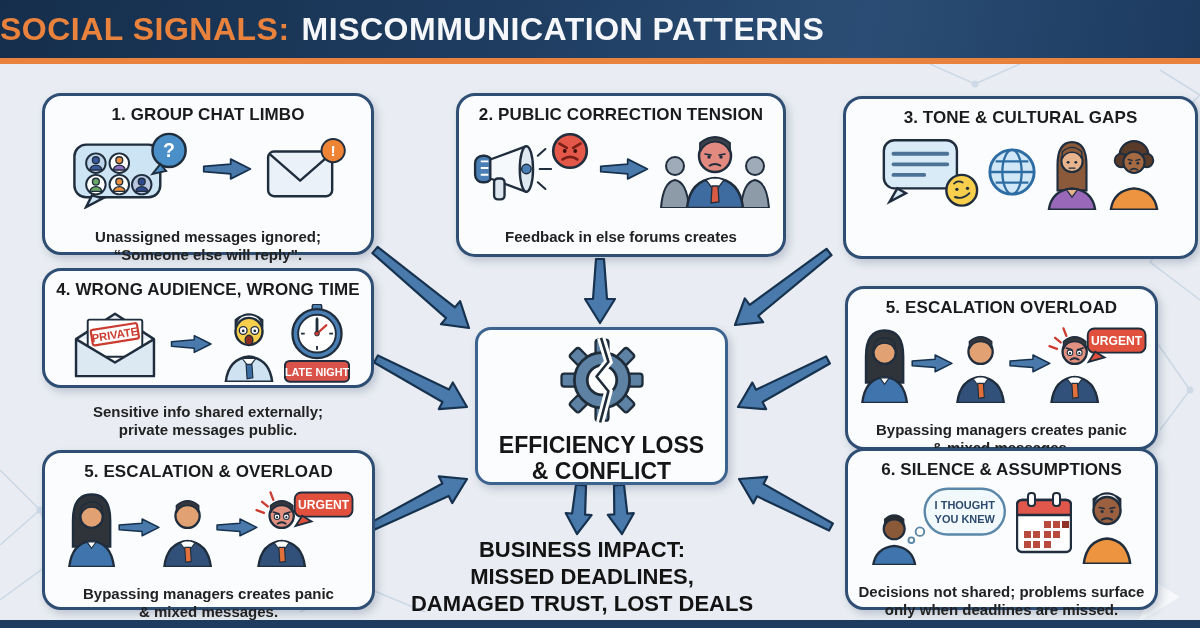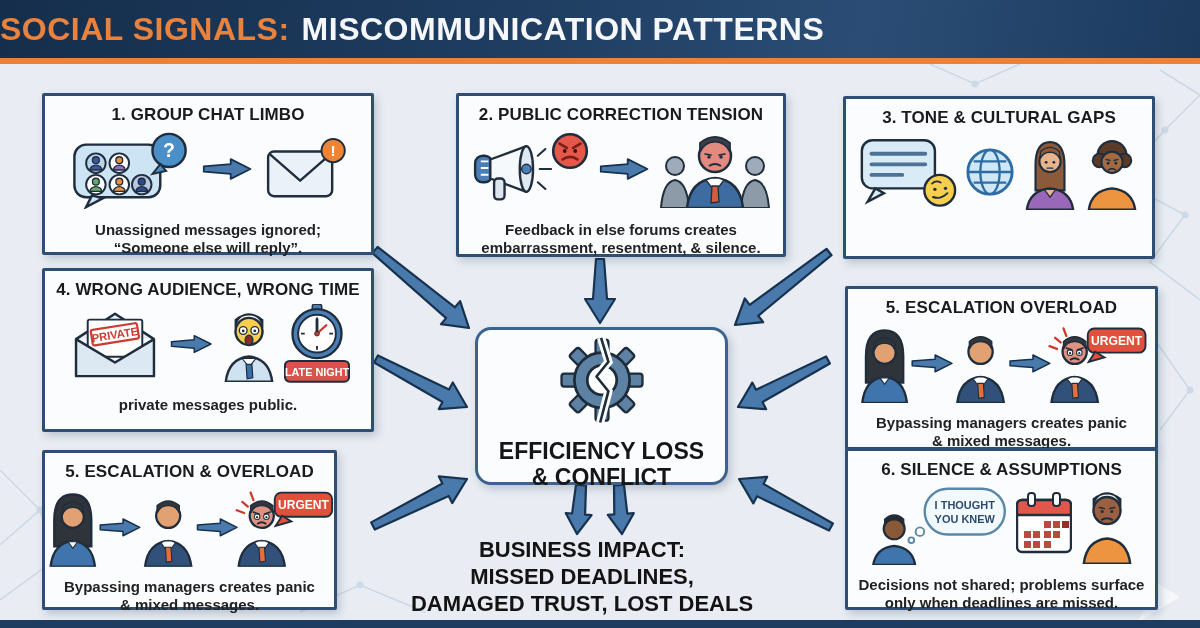--- a/index.html
+++ b/index.html
@@ -7,30 +7,30 @@
   body{position:relative;font-family:"Liberation Sans",sans-serif;background:#e9edf3;overflow:hidden}
   .header{position:absolute;left:0;top:0;width:1200px;height:58px;
     background:linear-gradient(100deg,#152e4c 0%,#1f3e62 45%,#2b4d75 72%,#1c3a5e 100%);
     display:flex;align-items:center;justify-content:flex-start;z-index:5}
   .header h1{font-size:32px;font-weight:bold;letter-spacing:.5px;color:#f5f7fa;white-space:nowrap}
   .header .accent{color:#e8823c;margin-right:12px}
   .stripe{position:absolute;left:0;top:58px;width:1200px;height:6px;background:#e8823c;z-index:5}
   .footerbar{position:absolute;left:0;bottom:0;width:1200px;height:8px;background:#1d3c60;z-index:5}
   #mesh{position:absolute;left:0;top:64px;z-index:0}
   #arrows{position:absolute;left:0;top:0;z-index:1}
-  .box{position:absolute;background:#fbfcfe;border:3.5px solid #2f4e73;border-radius:2px;
+  .box{position:absolute;background:#fbfcfe;border:3.5px solid #2f4e73;border-radius:19px;
     box-shadow:3px 4px 9px rgba(30,50,80,.22);text-align:center;padding-top:9px;z-index:2}
   .box-title{font-size:17px;font-weight:bold;color:#1b1b1b;letter-spacing:.1px}
   .icon-row{display:flex;align-items:center;justify-content:center;gap:8px;height:84px;margin-top:2px}
-  .desc{font-size:15px;font-weight:bold;color:#222;line-height:1.18;margin-top:10px}
+  .desc{font-size:15px;font-weight:bold;color:#222;line-height:1.18;margin-top:17px}
   .desc span{display:block}
   .center-box{position:absolute;left:475px;top:327px;width:253px;height:158px;background:#fbfcfe;
     border:3.5px solid #3c638e;border-radius:16px;box-shadow:3px 4px 9px rgba(30,50,80,.22);
     text-align:center;padding-top:6px;z-index:2}
-  .center-title{font-size:23px;font-weight:bold;line-height:1.12;color:#161616;margin-top:7px}
+  .center-title{font-size:23px;font-weight:bold;line-height:1.12;color:#161616;margin-top:1px}
   .center-title span{display:block}
   .impact{position:absolute;left:352px;top:537px;width:460px;text-align:center;
     font-size:22px;font-weight:bold;color:#131313;line-height:1.22;z-index:2}
   .impact span{display:block}
   svg text{font-family:"Liberation Sans",sans-serif}
 </style>
 </head>
 <body>
 
 <svg width="0" height="0" style="position:absolute" aria-hidden="true">
@@ -198,25 +198,24 @@
         <circle cx="62" cy="27" r="1.7" fill="#1f2d3d"></circle>
       <path d="M46,24 L52,25 M66,24 L60,25" stroke="#1f2d3d" stroke-width="1.6" stroke-linecap="round"></path>
       <path d="M50,36 Q56,32 62,36" stroke="#1f2d3d" stroke-width="2" fill="none"></path>
       <path d="M28,78 Q31,50 56,48 Q81,50 84,78 Z" fill="#3f6ca0" stroke="#1f2d3d" stroke-width="2.5"></path>
       <path d="M47,50 L56,62 L65,50 L59,48 L53,48 Z" fill="#fff" stroke="#1f2d3d" stroke-width="1.3"></path>
       <path d="M53,56 L59,56 L60,72 L52,73 Z" fill="#d95a42" stroke="#1f2d3d" stroke-width="1.3"></path>
     </svg>
   </div>
   <div class="desc">
     <span>Feedback in else forums creates</span>
-    <span>embarrassment, resentment, &amp; silence.</span>
-  </div>
-</div>
-
-<div class="box" style="left:843px;top:96px;width:312px;height:163px">
+  </div>
+</div>
+
+<div class="box" style="left:843px;top:96px;width:355px;height:163px">
   <div class="box-title">3. TONE &amp; CULTURAL GAPS</div>
   <div class="icon-row" style="gap:6px">
     <svg width="100" height="76" viewBox="0 0 104 78">
       <rect x="4" y="6" width="76" height="50" rx="11" fill="#d9ebf7" stroke="#1f2d3d" stroke-width="2.5"></rect>
       <path d="M18,56 l-8,14 l17,-9 z" fill="#d9ebf7" stroke="#1f2d3d" stroke-width="2.5"></path>
       <path d="M14,20 H70 M14,31 H70 M14,42 H46" stroke="#4c7396" stroke-width="4" stroke-linecap="round"></path>
       <circle cx="85" cy="58" r="16" fill="#f7cf4d" stroke="#1f2d3d" stroke-width="2.5"></circle>
       <path d="M77,51 Q81,47 86,50" stroke="#1f2d3d" stroke-width="1.8" fill="none" stroke-linecap="round"></path>
       <circle cx="80" cy="57" r="1.7" fill="#1f2d3d"></circle>
         <circle cx="91" cy="56" r="1.7" fill="#1f2d3d"></circle>
@@ -244,21 +243,21 @@
       <circle cx="29" cy="29" r="11" fill="#a56a42" stroke="#1f2d3d" stroke-width="2.2"></circle>
       <path d="M23,26 L27,27 M35,26 L31,27" stroke="#1f2d3d" stroke-width="1.5" stroke-linecap="round"></path>
       <circle cx="25" cy="30" r="1.5" fill="#1f2d3d"></circle>
         <circle cx="33" cy="30" r="1.5" fill="#1f2d3d"></circle>
       <path d="M25,37 Q29,34 33,37" stroke="#1f2d3d" stroke-width="1.7" fill="none"></path>
       <path d="M5,78 Q8,58 29,56 Q50,58 53,78 Z" fill="#ec9440" stroke="#1f2d3d" stroke-width="2.4"></path>
     </svg>
   </div>
 </div>
 
-<div class="box" style="left:42px;top:268px;width:332px;height:164px">
+<div class="box" style="left:42px;top:268px;width:332px;height:120px">
   <div class="box-title">4. WRONG AUDIENCE, WRONG TIME</div>
   <div class="icon-row" style="gap:6px">
     <svg width="98" height="76" viewBox="0 0 100 78">
       <path d="M10,34 L50,8 L90,34" fill="#e8eff6" stroke="#1f2d3d" stroke-width="2.5" stroke-linejoin="round"></path>
       <rect x="22" y="14" width="56" height="38" rx="2" fill="#ffffff" stroke="#1f2d3d" stroke-width="2"></rect>
       <g transform="rotate(-9 50 30)">
         <rect x="26" y="21" width="48" height="16" rx="2" fill="none" stroke="#cc3b30" stroke-width="2.2"></rect>
         <text x="50" y="33.5" text-anchor="middle" font-size="11.5" font-weight="bold" fill="#cc3b30">PRIVATE</text>
       </g>
       <path d="M10,34 L10,72 L90,72 L90,34 L50,58 Z" fill="#dce8f2" stroke="#1f2d3d" stroke-width="2.5" stroke-linejoin="round"></path>
@@ -284,38 +283,39 @@
       <circle cx="35" cy="31" r="20" fill="#fff" stroke="#1f2d3d" stroke-width="2"></circle>
       <path d="M35,14 V18 M35,44 V48 M18,31 H22 M48,31 H52" stroke="#1f2d3d" stroke-width="2"></path>
       <path d="M35,31 L35,16" stroke="#1f2d3d" stroke-width="3" stroke-linecap="round"></path>
       <path d="M35,31 L45,22" stroke="#cc3b30" stroke-width="2.2" stroke-linecap="round"></path>
       <circle cx="35" cy="31" r="2.5" fill="#cc3b30" stroke="#1f2d3d" stroke-width="1"></circle>
       <rect x="1" y="60" width="68" height="22" rx="5" fill="#d9534a" stroke="#1f2d3d" stroke-width="2.2"></rect>
       <text x="35" y="75.5" text-anchor="middle" font-size="11.5" font-weight="bold" fill="#fff">LATE NIGHT</text>
     </svg>
   </div>
   <div class="desc">
+    <span>Sensitive info shared externally;</span>
     <span>private messages public.</span>
   </div>
 </div>
 
 <div class="box" style="left:845px;top:286px;width:313px;height:164px">
   <div class="box-title">5. ESCALATION OVERLOAD</div>
   <div class="icon-row">
     <svg width="292" height="82" viewBox="0 0 312 88">
         <use href="#sym-trio"></use>
       </svg>
   </div>
   <div class="desc">
     <span>Bypassing managers creates panic</span>
     <span>&amp; mixed messages.</span>
   </div>
 </div>
 
-<div class="box" style="left:42px;top:450px;width:295px;height:160px">
+<div class="box" style="left:42px;top:450px;width:333px;height:160px">
   <div class="box-title">5. ESCALATION &amp; OVERLOAD</div>
   <div class="icon-row">
     <svg width="292" height="82" viewBox="0 0 312 88">
         <use href="#sym-trio"></use>
       </svg>
   </div>
   <div class="desc">
     <span>Bypassing managers creates panic</span>
     <span>&amp; mixed messages.</span>
   </div>

